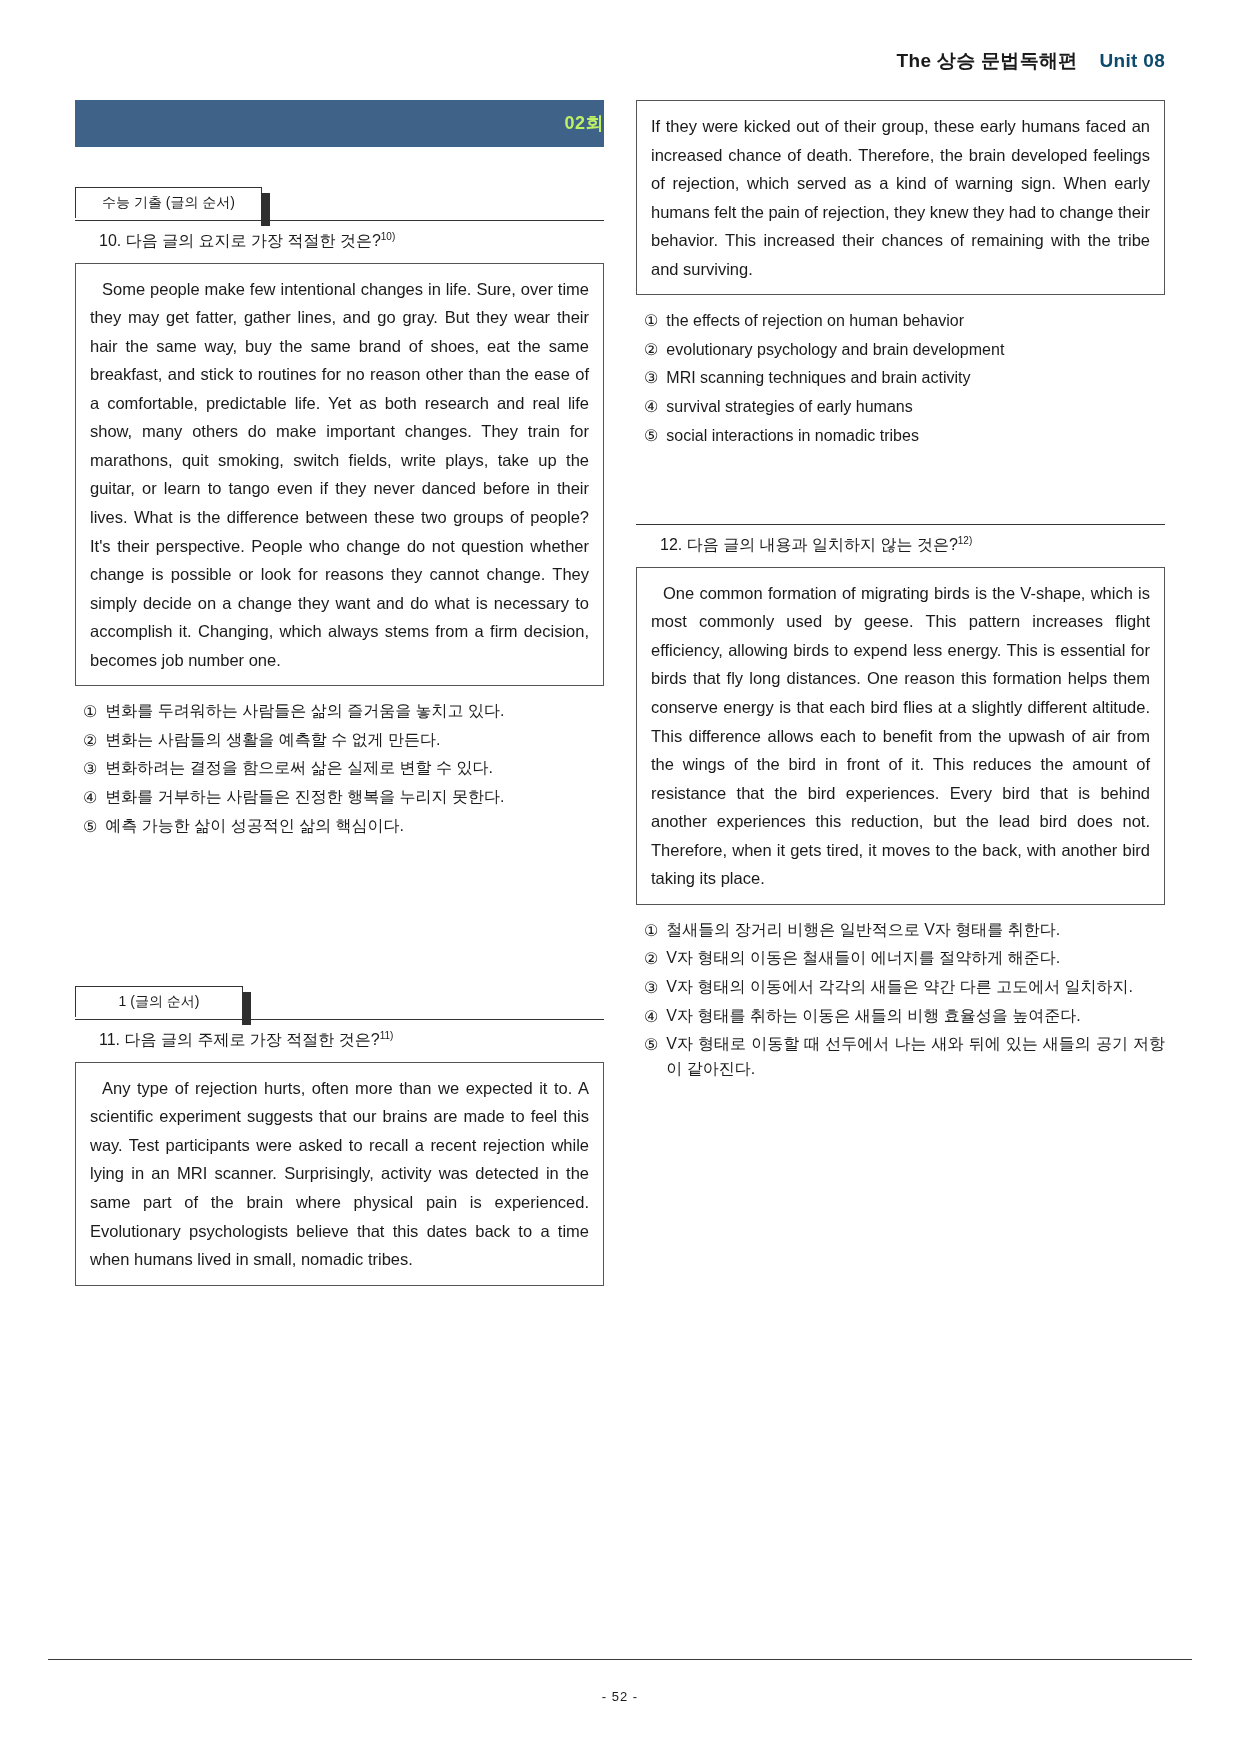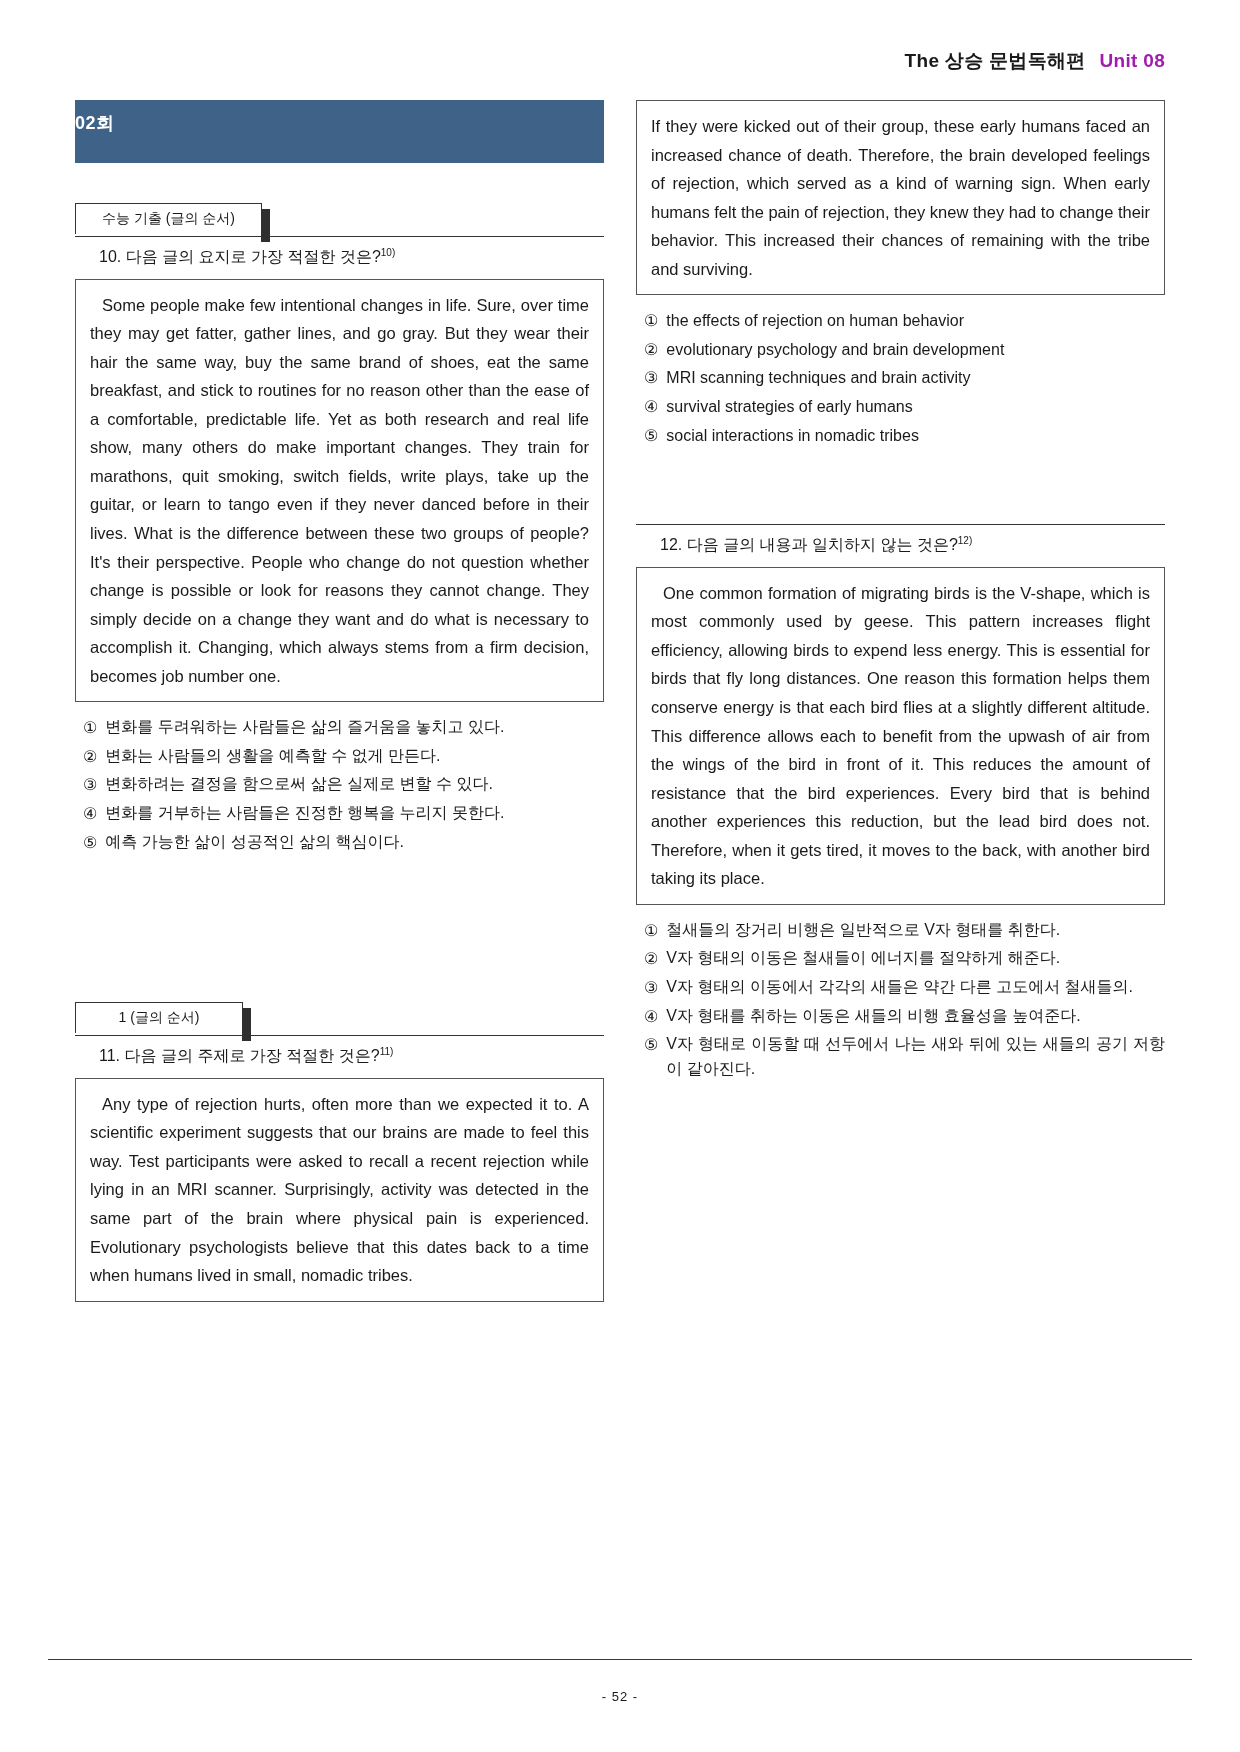--- a/index.html
+++ b/index.html
@@ -23,44 +23,44 @@
   .header {
     position: absolute;
     top: 48px;
     right: 75px;
     font-size: 19px;
     font-weight: bold;
     letter-spacing: 0.3px;
     white-space: nowrap;
   }
   .header .hdr-main { color: #1a1a1a; }
-  .header .hdr-unit { color: #a21caf; margin-left: 14px; }
+  .header .hdr-unit { color: #0c4a6e; margin-left: 22px; }
 
   
   .columns {
     position: absolute;
     top: 100px;
     left: 75px;
     width: 1090px;
     display: flex;
     gap: 32px;
   }
   .col {
     width: 529px;
     position: relative;
   }
 
   
   .round-bar {
     background: #3f6388;
-    color: #ffffff;
-    text-align: left;
+    color: #bef264;
+    text-align: right;
     font-size: 18px;
     font-weight: bold;
-    padding: 11px 0 28px;
+    padding: 11px 0 12px;
     letter-spacing: 0.5px;
   }
 
   
   .sec-label-wrap {
     position: relative;
     margin-top: 40px;
     height: 34px;
   }
   .sec-label {
@@ -260,21 +260,21 @@
         <div class="choice kr">
           <span class="num">①</span>
           <span class="txt">철새들의 장거리 비행은 일반적으로 V자 형태를 취한다.</span>
         </div>
         <div class="choice kr">
           <span class="num">②</span>
           <span class="txt">V자 형태의 이동은 철새들이 에너지를 절약하게 해준다.</span>
         </div>
         <div class="choice kr">
           <span class="num">③</span>
-          <span class="txt">V자 형태의 이동에서 각각의 새들은 약간 다른 고도에서 철새들의.</span>
+          <span class="txt">V자 형태의 이동에서 각각의 새들은 약간 다른 고도에서 일치하지.</span>
         </div>
         <div class="choice kr">
           <span class="num">④</span>
           <span class="txt">V자 형태를 취하는 이동은 새들의 비행 효율성을 높여준다.</span>
         </div>
         <div class="choice kr">
           <span class="num">⑤</span>
           <span class="txt">V자 형태로 이동할 때 선두에서 나는 새와 뒤에 있는 새들의 공기 저항이 같아진다.</span>
         </div>
       </div>

